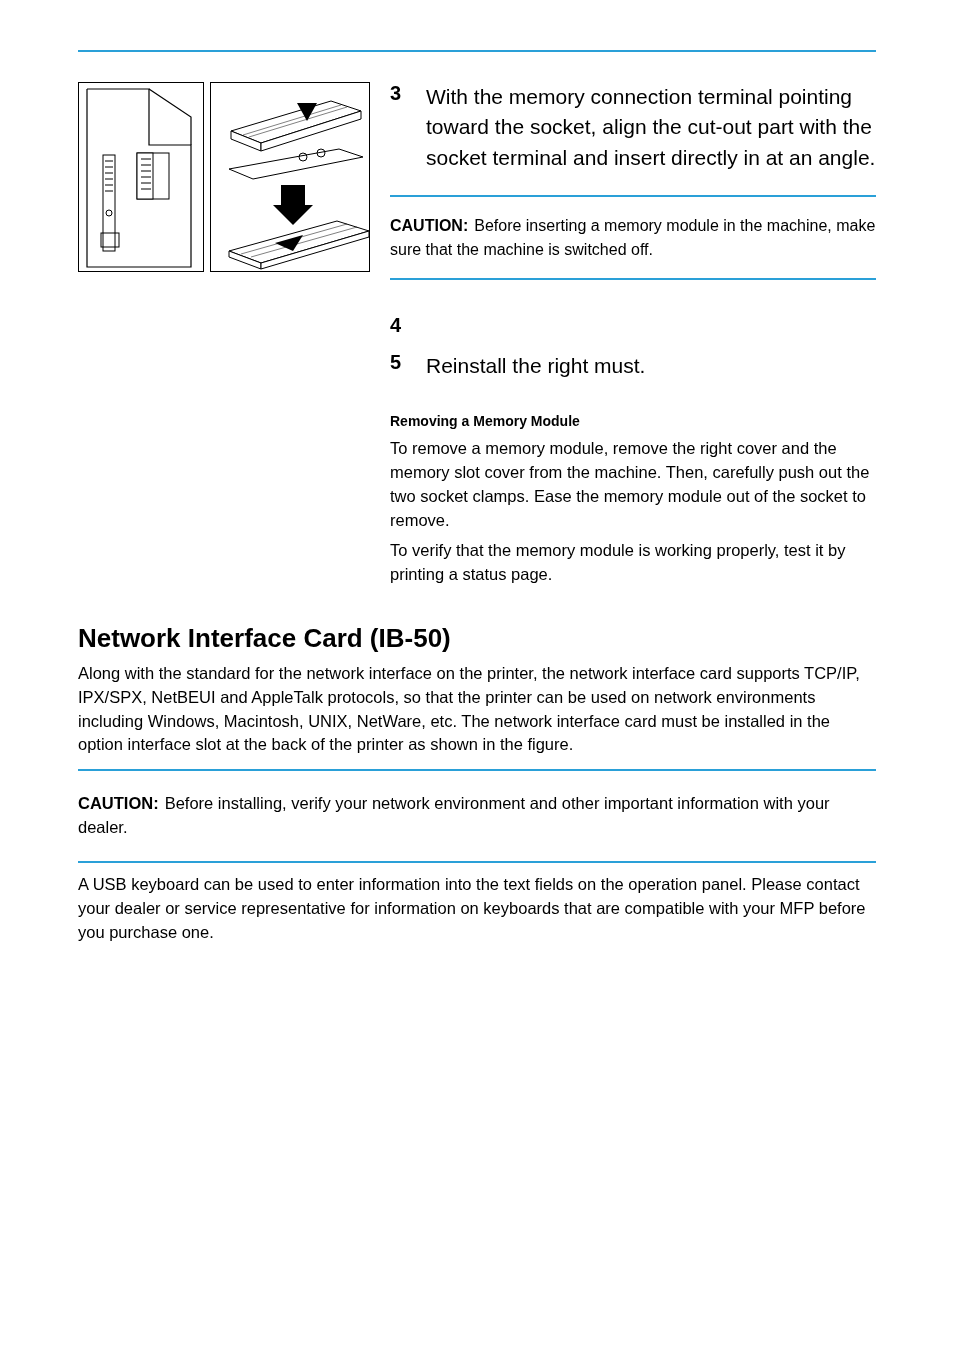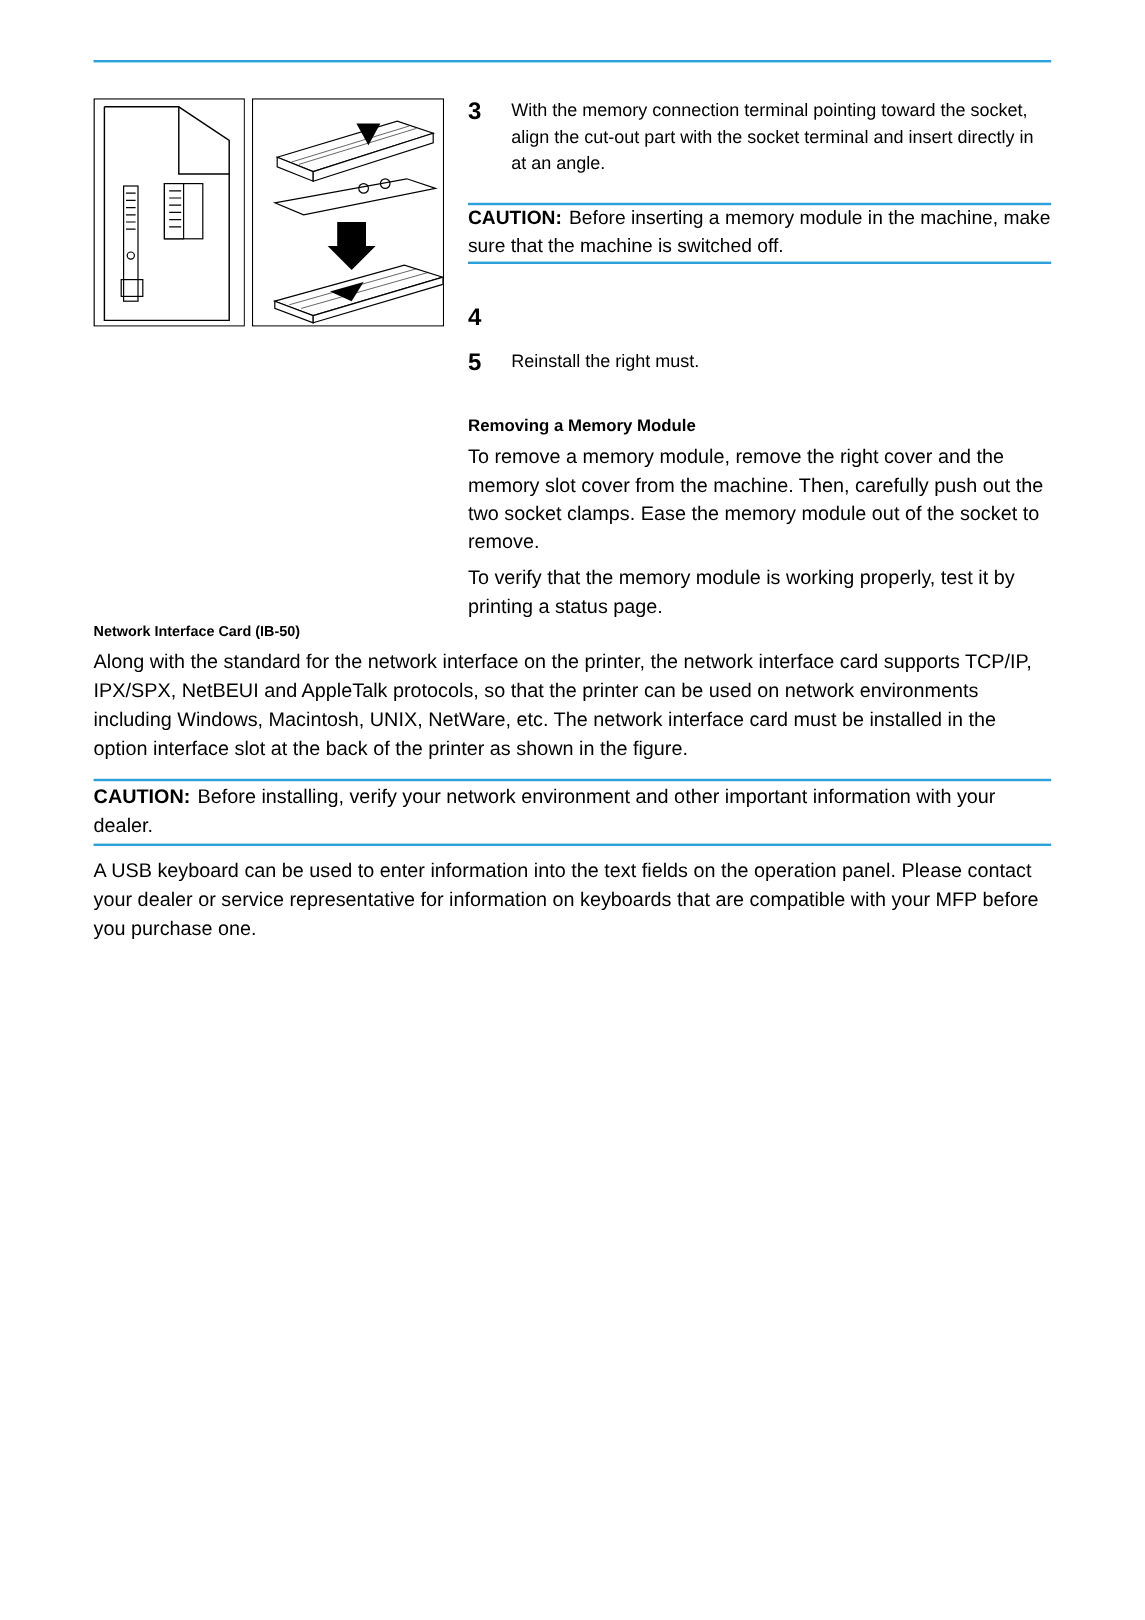--- a/index.html
+++ b/index.html
@@ -6,27 +6,27 @@
   html, body { width: 954px; background: #fff; font-family: Arial, Helvetica, sans-serif; color: #000; }
   .page { width: 954px; padding: 46px 78px 40px 78px; }
   .header { display: flex; justify-content: space-between; align-items: flex-end; font-size: 14px; margin-bottom: 4px; }
   .hr-top { border: none; border-top: 2px solid #2aa0d8; margin-bottom: 30px; }
   .main-row { display: flex; gap: 20px; }
   .diagram-wrap { display: flex; gap: 6px; }
   .diagram { border: 1.5px solid #000; }
   .right-col { flex: 1; }
   .step { display: flex; gap: 14px; padding-bottom: 14px; }
   .step-num { font-weight: bold; font-size: 20px; min-width: 22px; }
-  .step-text { font-size: 15px; line-height: 1.45; }
-  .caution-box { border-top: 2px solid #2aa0d8; border-bottom: 2px solid #2aa0d8; padding: 0 0; margin: 8px 0 34px 0; font-size: 16px; line-height: 1.45; }
+  .step-text { font-size: 21px; line-height: 1.45; }
+  .caution-box { border-top: 2px solid #2aa0d8; border-bottom: 2px solid #2aa0d8; padding: 17px 0; margin: 8px 0 34px 0; font-size: 16px; line-height: 1.45; }
   .caution-label { font-weight: bold; margin-right: 6px; }
   .subhead { font-weight: bold; font-size: 14px; margin: 18px 0 8px 0; }
   .body-text { font-size: 16.5px; line-height: 1.45; margin-top: 6px; }
-  .section-h { font-weight: bold; font-size: 12px; margin-bottom: 8px; }
-  .caution-wide { border-top: 2px solid #2aa0d8; border-bottom: 2px solid #2aa0d8; padding: 2px 0; margin: 12px 0 10px 0; font-size: 16.5px; line-height: 1.45; }
+  .section-h { font-weight: bold; font-size: 26px; margin-top: 36px; margin-bottom: 8px; }
+  .caution-wide { border-top: 2px solid #2aa0d8; border-bottom: 2px solid #2aa0d8; padding: 21px 0; margin: 12px 0 10px 0; font-size: 16.5px; line-height: 1.45; }
 </style>
 </head>
 <body>
 
 <div class="page">
 
   <div class="header">
     <span></span>
     <span></span>
   </div>

